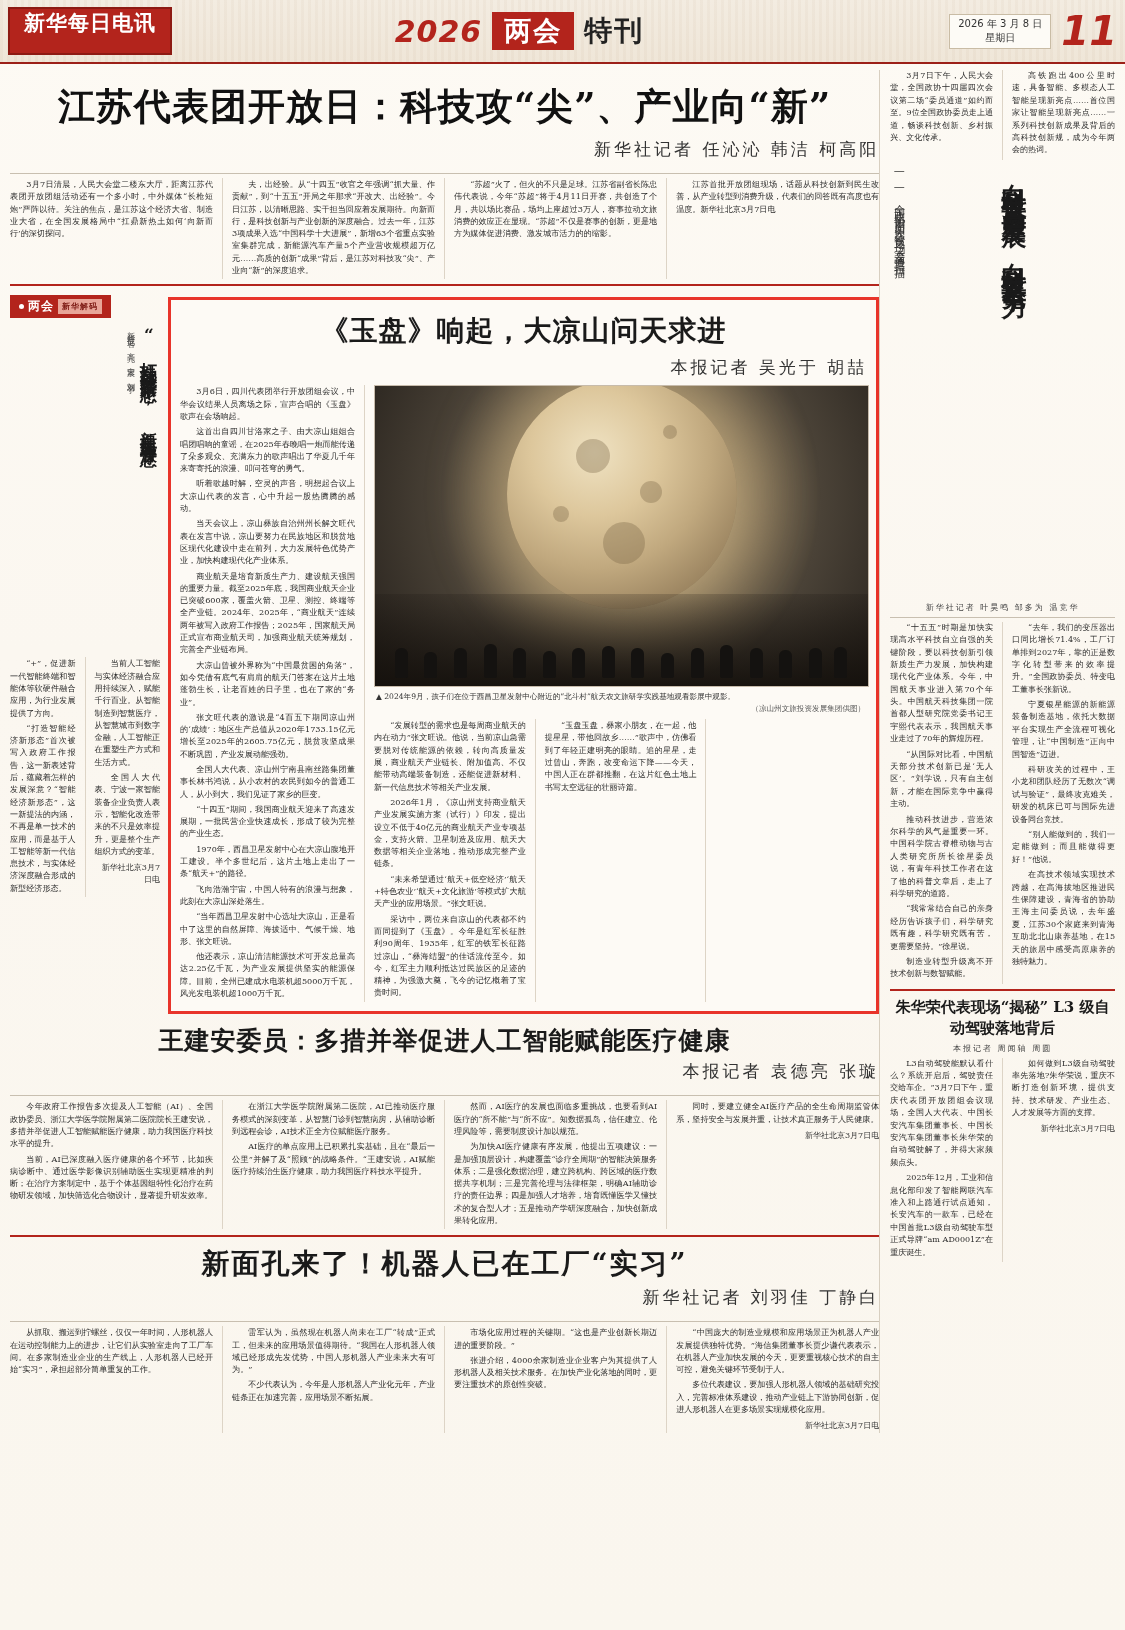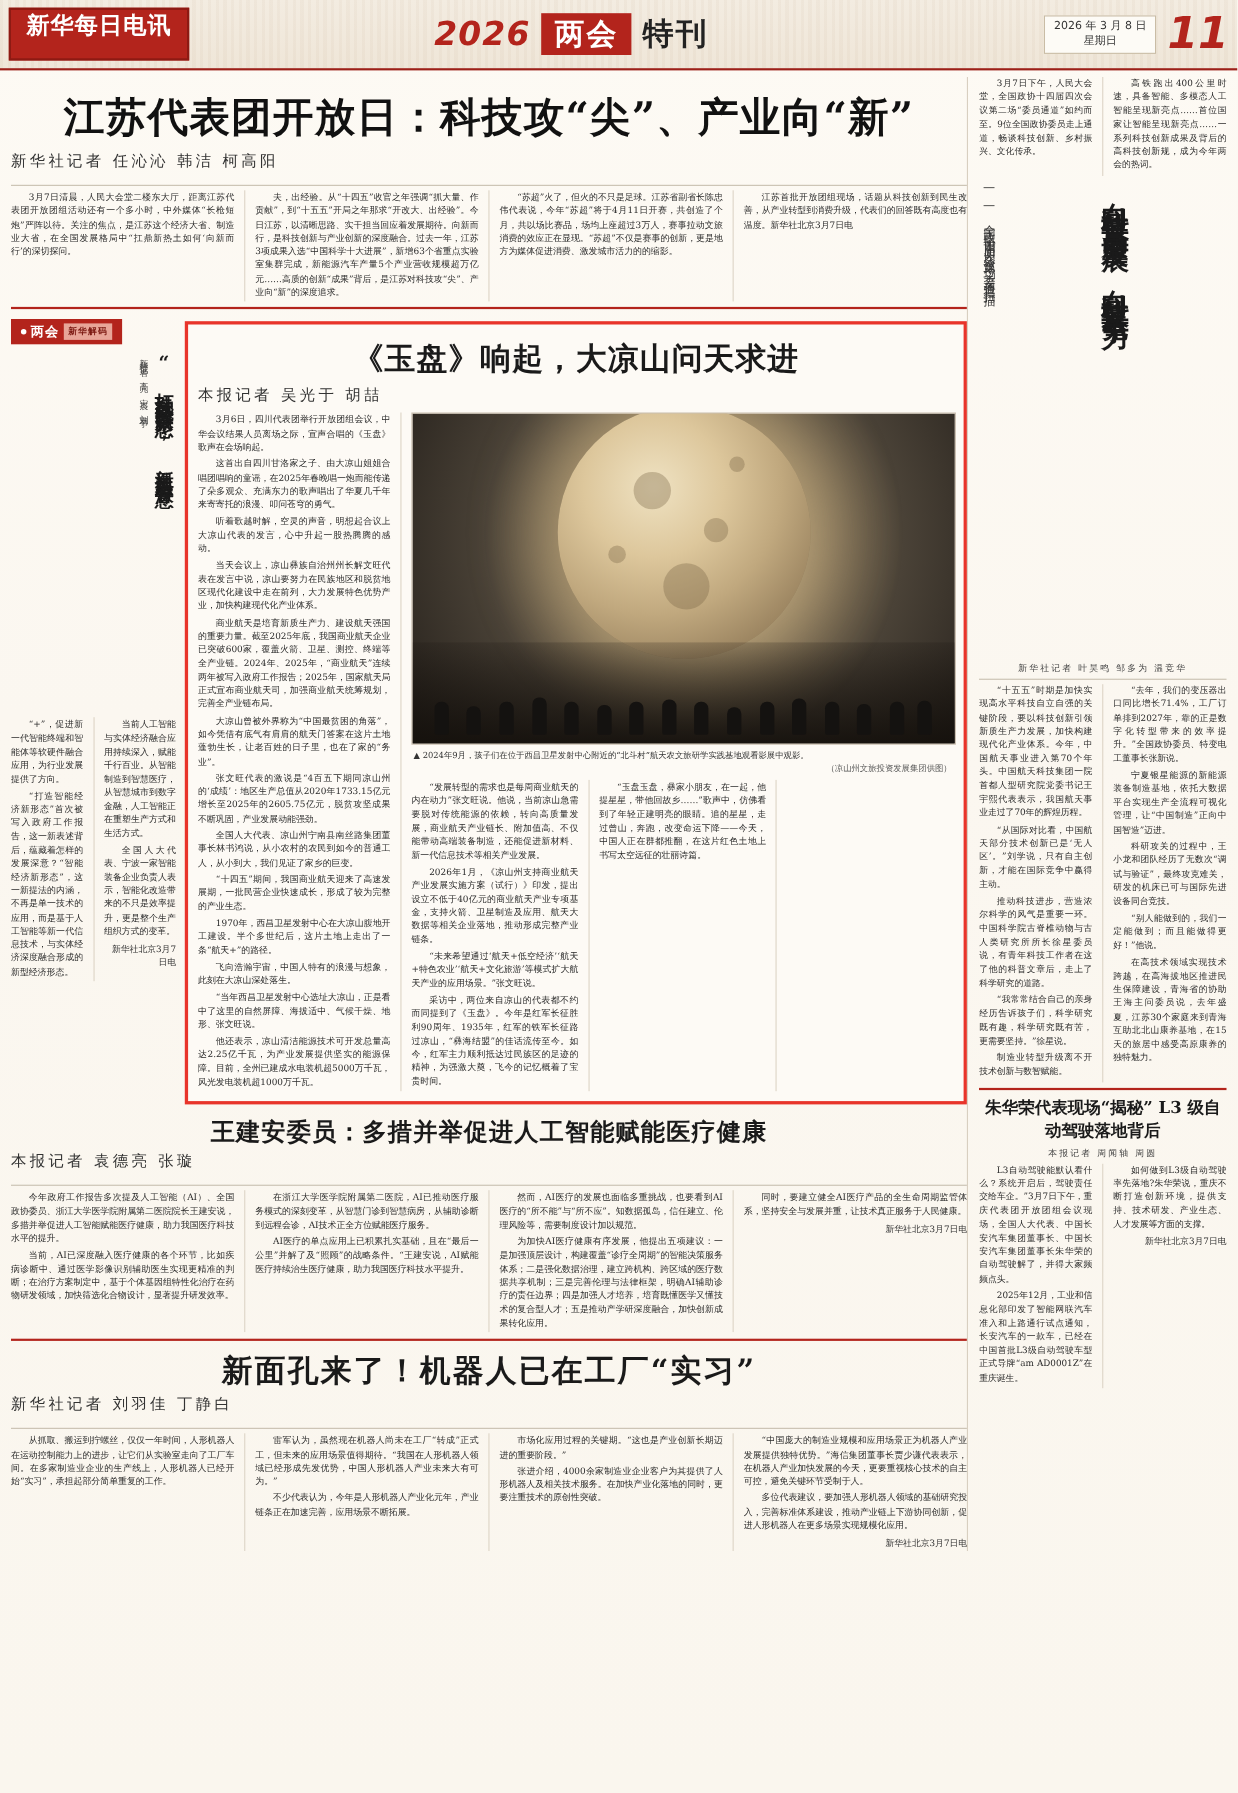--- a/index.html
+++ b/index.html
@@ -33,21 +33,21 @@
   .mast-page{font-size:40px;font-weight:bold;color:#b3241c;line-height:1;font-style:italic;}
 
   
   .body-wrap{position:relative;display:flex;padding:6px 10px 0 10px;}
   .left-col{width:870px;position:relative;}
   .right-col{width:225px;position:relative;padding-left:10px;border-left:1px solid #d8cfc0;}
 
   
   .lead-headline{font-size:37px;font-weight:bold;letter-spacing:1px;text-align:center;
     padding:12px 0 6px 0;color:#111;font-family:"DejaVu Serif","Liberation Serif",serif;}
-  .byline{text-align:left;font-size:14px;color:#333;letter-spacing:3px;padding-bottom:8px;}
+  .byline{text-align:right;font-size:17px;color:#333;letter-spacing:3px;padding-bottom:8px;}
 
   .rule{height:1px;background:#c8bfb0;margin:4px 0;}
   .rule-thick{height:2px;background:#b3241c;margin:5px 0;}
 
   
   .cols{display:flex;gap:9px;}
   .col{flex:1;}
   .txt{font-size:8.1px;line-height:1.52;text-align:justify;color:#2b2b2b;
     font-family:"DejaVu Serif","Liberation Serif",serif;}
   .txt p{margin:0 0 3px 0;text-indent:2em;}
@@ -72,21 +72,21 @@
     box-shadow:0 0 60px 20px rgba(225,200,150,.35);}
   .crater{position:absolute;border-radius:50%;background:rgba(120,100,70,.35);}
   .crowd{position:absolute;left:0;right:0;bottom:0;height:92px;
     background:linear-gradient(180deg,rgba(25,20,16,.2),rgba(20,16,12,.92));}
   .person{position:absolute;bottom:8px;width:13px;height:30px;border-radius:6px 6px 2px 2px;background:#141210;}
   .photo-cap{font-size:7.6px;line-height:1.5;color:#333;padding:4px 2px 0 2px;text-align:justify;
     font-family:"DejaVu Serif","Liberation Serif",serif;}
   .photo-cap .credit{display:block;text-align:right;color:#555;}
 
   
-  .sub-headline{font-size:22px;font-weight:bold;text-align:center;margin:6px 0 3px 0;letter-spacing:1px;
+  .sub-headline{font-size:25px;font-weight:bold;text-align:center;margin:6px 0 3px 0;letter-spacing:1px;
     font-family:"DejaVu Serif","Liberation Serif",serif;}
   .sub-headline2{font-size:28px;font-weight:bold;text-align:center;margin:8px 0 3px 0;letter-spacing:2px;
     font-family:"DejaVu Serif","Liberation Serif",serif;}
 
   
   .vert-title{writing-mode:vertical-rl;text-orientation:upright;font-size:25px;font-weight:bold;
     letter-spacing:5px;line-height:1.25;margin:0 auto;height:430px;
     font-family:"DejaVu Serif","Liberation Serif",serif;}
   .vert-sub{writing-mode:vertical-rl;text-orientation:upright;font-size:11px;letter-spacing:3px;
     color:#333;height:250px;line-height:1.5;}

